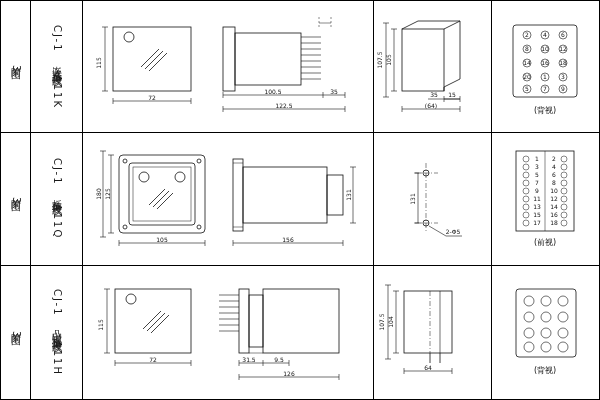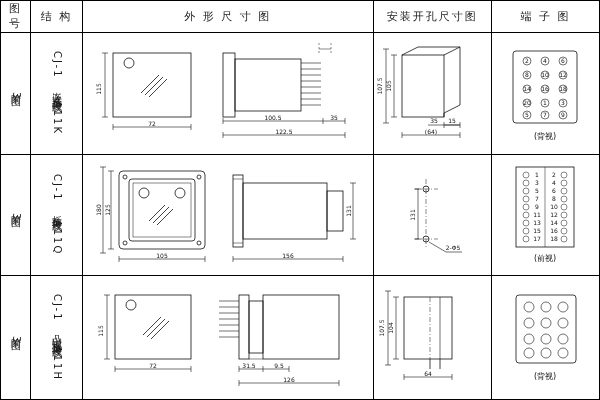--- a/index.html
+++ b/index.html
@@ -58,27 +58,20 @@
 <div class="sheet">
 <table class="main">
   <colgroup>
     <col class="col-no">
         <col class="col-struct">
         <col class="col-outline">
         <col class="col-mount">
         <col class="col-term">
   </colgroup>
   <tbody>
-        <tr>
-    <th class="hdr">图 号</th>
-    <th class="hdr">结 构</th>
-    <th class="hdr">外 形 尺 寸 图</th>
-    <th class="hdr">安装开孔尺寸图</th>
-    <th class="hdr">端 子 图</th>
-  </tr>
 
   <tr class="row1">
     <td>
       <div class="vstack">
         <span style="writing-mode:vertical-rl;letter-spacing:3px;">附图3</span>
       </div>
     </td>
     <td class="struct-cell">
       <div class="vstack">
         <span style="writing-mode:vertical-rl;letter-spacing:2px;max-height:104px;">CJ-1 嵌入式后接线 A11K</span>

